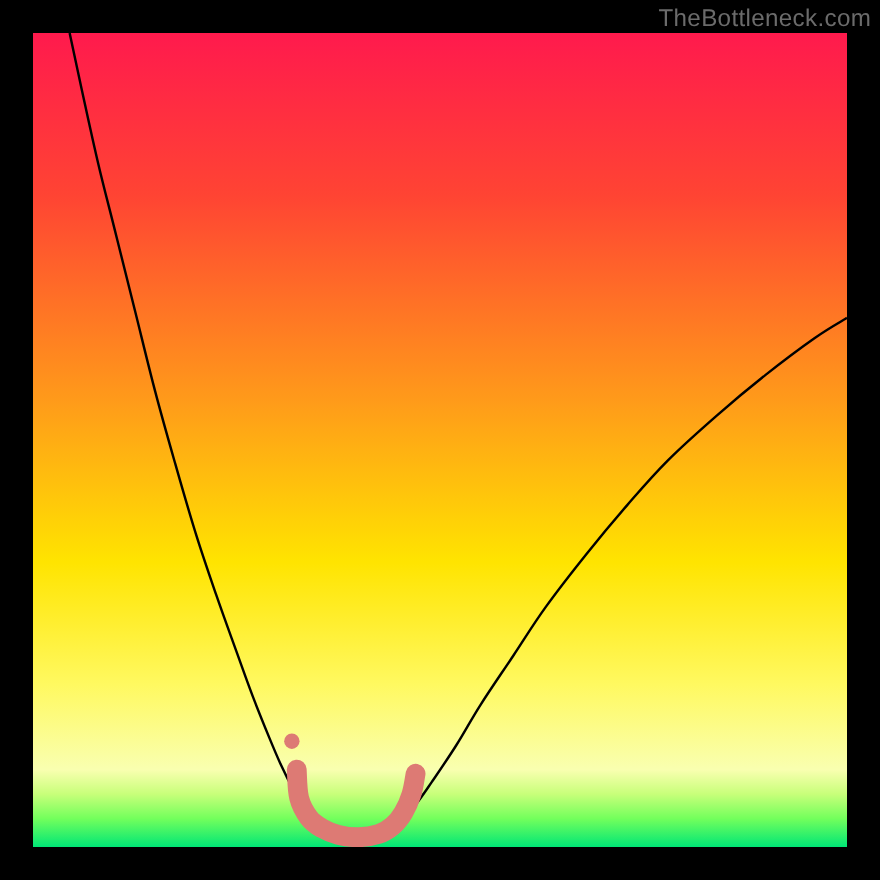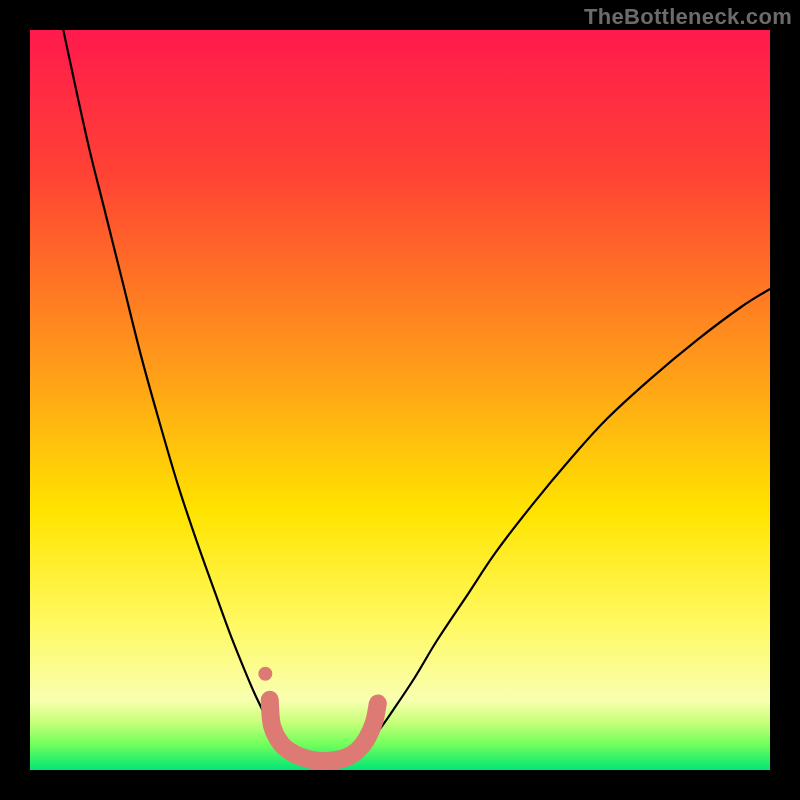--- a/index.html
+++ b/index.html
@@ -18,21 +18,21 @@
     width: 740px;
     height: 740px;
     background: #000;
   }
   .watermark {
     position: absolute;
     top: 4px;
     right: 8px;
     color: #6b6b6b;
     font-size: 22px;
-    font-weight: 700;
+    font-weight: 400;
     letter-spacing: 0.3px;
     z-index: 10;
     text-align: right;
   }
   svg {
     position: absolute;
     left: 0;
     top: 0;
   }
 </style>

